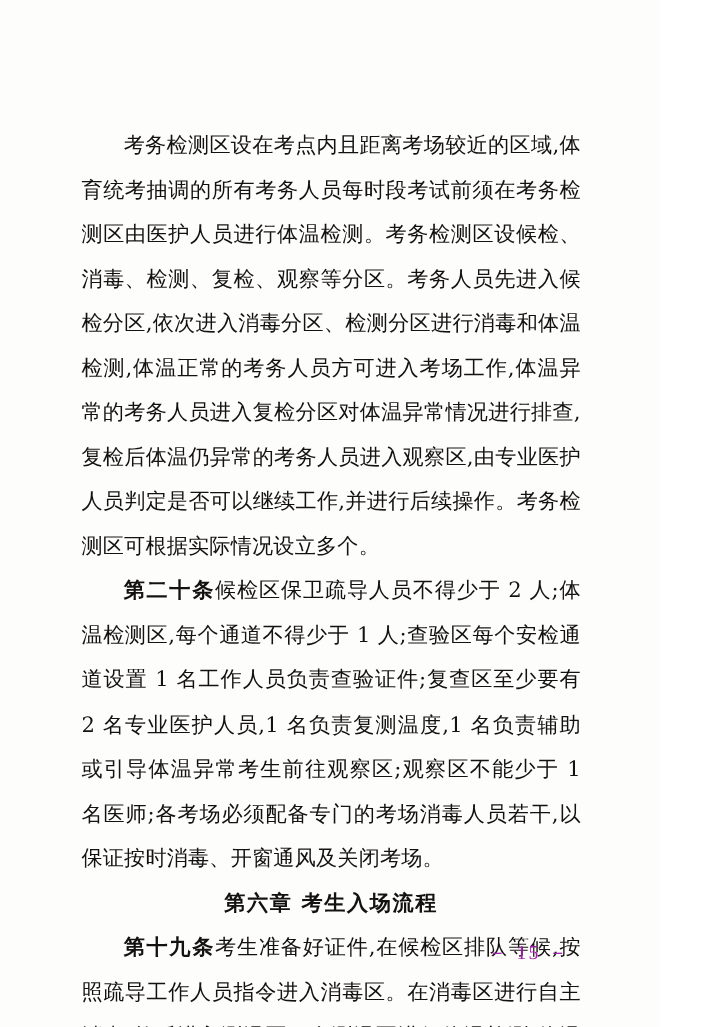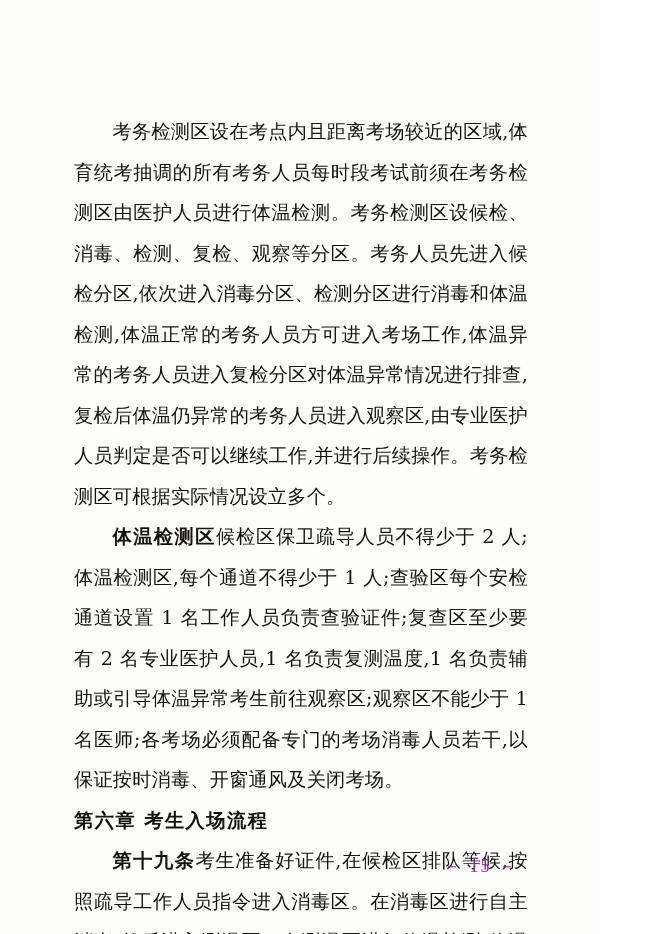--- a/index.html
+++ b/index.html
@@ -37,21 +37,21 @@
   .indent {
     text-indent: 2em;
   }
   .art-label {
     font-weight: bold;
     letter-spacing: 1px;
   }
   .chapter-heading {
     font-size: 19.2px;
     line-height: 40.5px;
-    text-align: left;
+    text-align: center;
     font-weight: bold;
     letter-spacing: 1.5px;
     margin: 0;
     color: #14120f;
   }
   .footer {
     position: absolute;
     right: 82px;
     bottom: 56px;
     font-size: 18px;
@@ -63,21 +63,21 @@
     display: inline-block;
   }
 </style>
 </head>
 <body>
 
 <div class="page">
 
   <p class="para indent">考务检测区设在考点内且距离考场较近的区域,体育统考抽调的所有考务人员每时段考试前须在考务检测区由医护人员进行体温检测。考务检测区设候检、消毒、检测、复检、观察等分区。考务人员先进入候检分区,依次进入消毒分区、检测分区进行消毒和体温检测,体温正常的考务人员方可进入考场工作,体温异常的考务人员进入复检分区对体温异常情况进行排查,复检后体温仍异常的考务人员进入观察区,由专业医护人员判定是否可以继续工作,并进行后续操作。考务检测区可根据实际情况设立多个。</p>
 
-  <p class="para indent"><span class="art-label">体温检测区</span><span>候检区保卫疏导人员不得少于 2 人;体温检测区,每个通道不得少于 1 人;查验区每个安检通道设置 1 名工作人员负责查验证件;复查区至少要有 2 名专业医护人员,1 名负责复测温度,1 名负责辅助或引导体温异常考生前往观察区;观察区不能少于 1 名医师;各考场必须配备专门的考场消毒人员若干,以保证按时消毒、开窗通风及关闭考场。</span></p>
+  <p class="para indent"><span class="art-label">第二十条</span><span>候检区保卫疏导人员不得少于 2 人;体温检测区,每个通道不得少于 1 人;查验区每个安检通道设置 1 名工作人员负责查验证件;复查区至少要有 2 名专业医护人员,1 名负责复测温度,1 名负责辅助或引导体温异常考生前往观察区;观察区不能少于 1 名医师;各考场必须配备专门的考场消毒人员若干,以保证按时消毒、开窗通风及关闭考场。</span></p>
 
   <p class="chapter-heading">第六章  考生入场流程</p>
 
   <p class="para indent"><span class="art-label">第十九条</span><span>考生准备好证件,在候检区排队等候,按照疏导工作人员指令进入消毒区。在消毒区进行自主消毒,然后进入测温区。在测温区进行体温检测,体温正常的进入查验区,体温异常的进入复查区。在检查区的考生出示有效证件,接受身份及考试检查,进入指定候考区。进入候考区后,与他人保持安全距离,等待进入考场指令。在测温区体温检测异常的学生,进入复查区</span></p>
 
   <div class="footer">
     <span class="page-num-wrap">－ 15 －</span>
   </div>
 
 </div>

